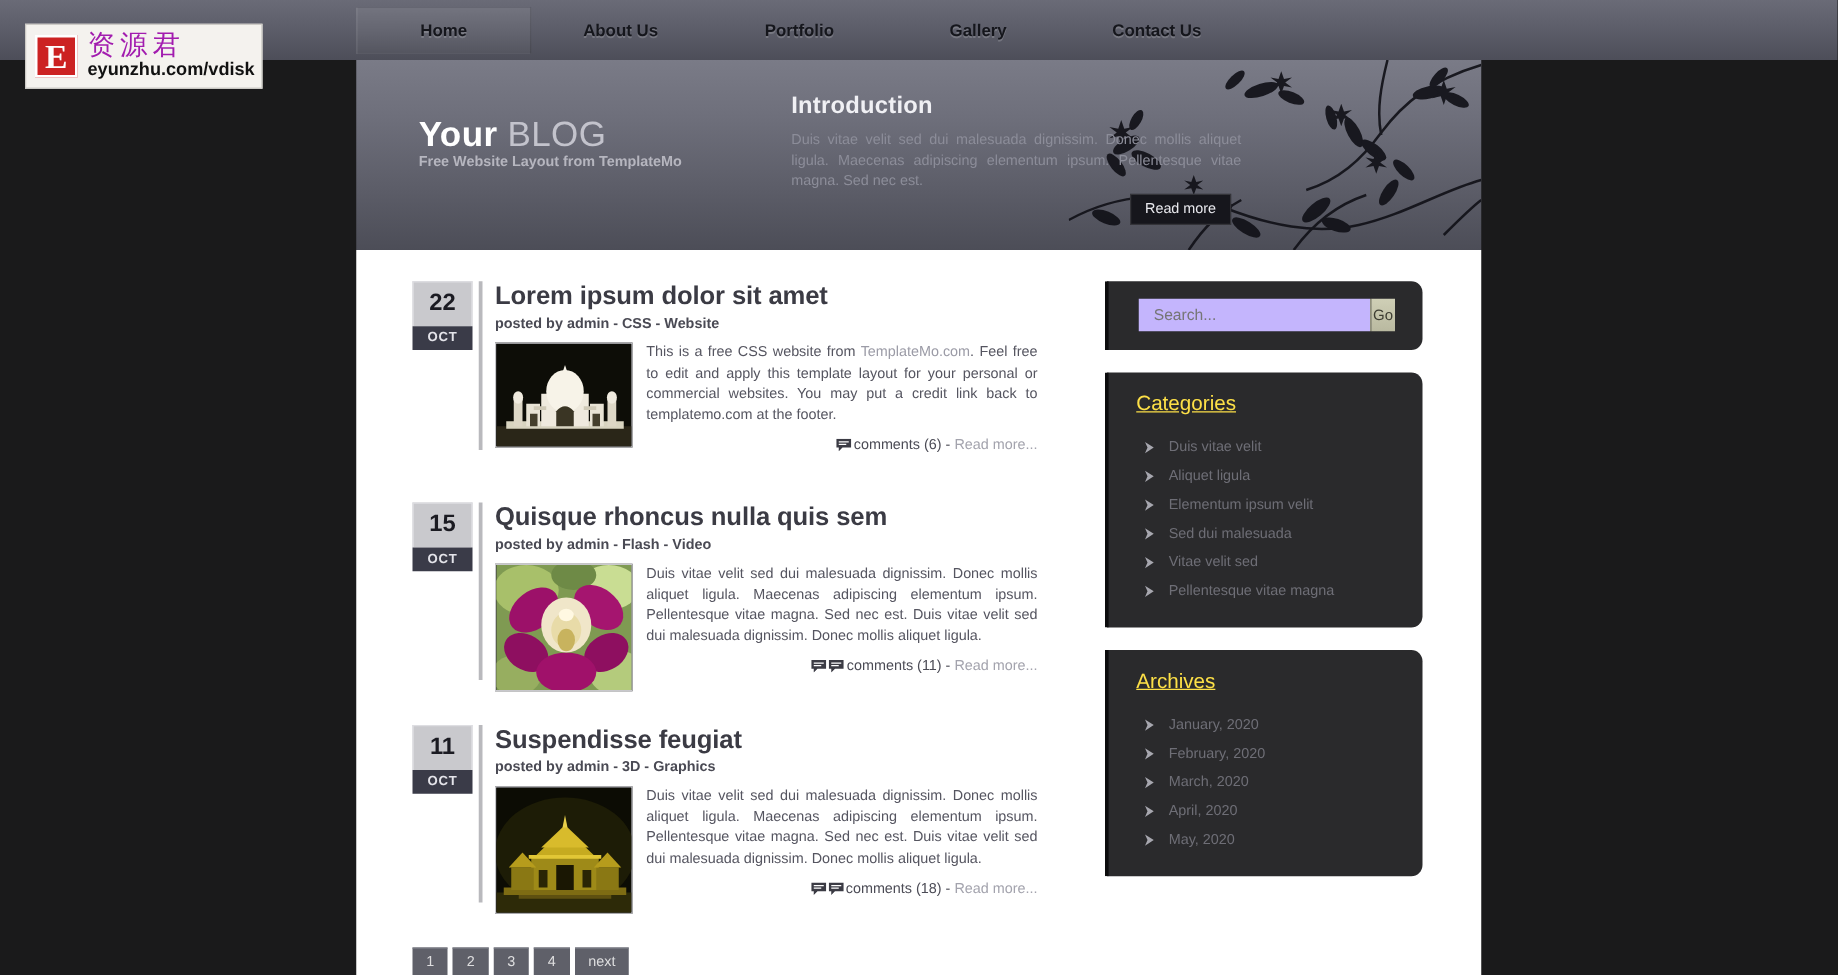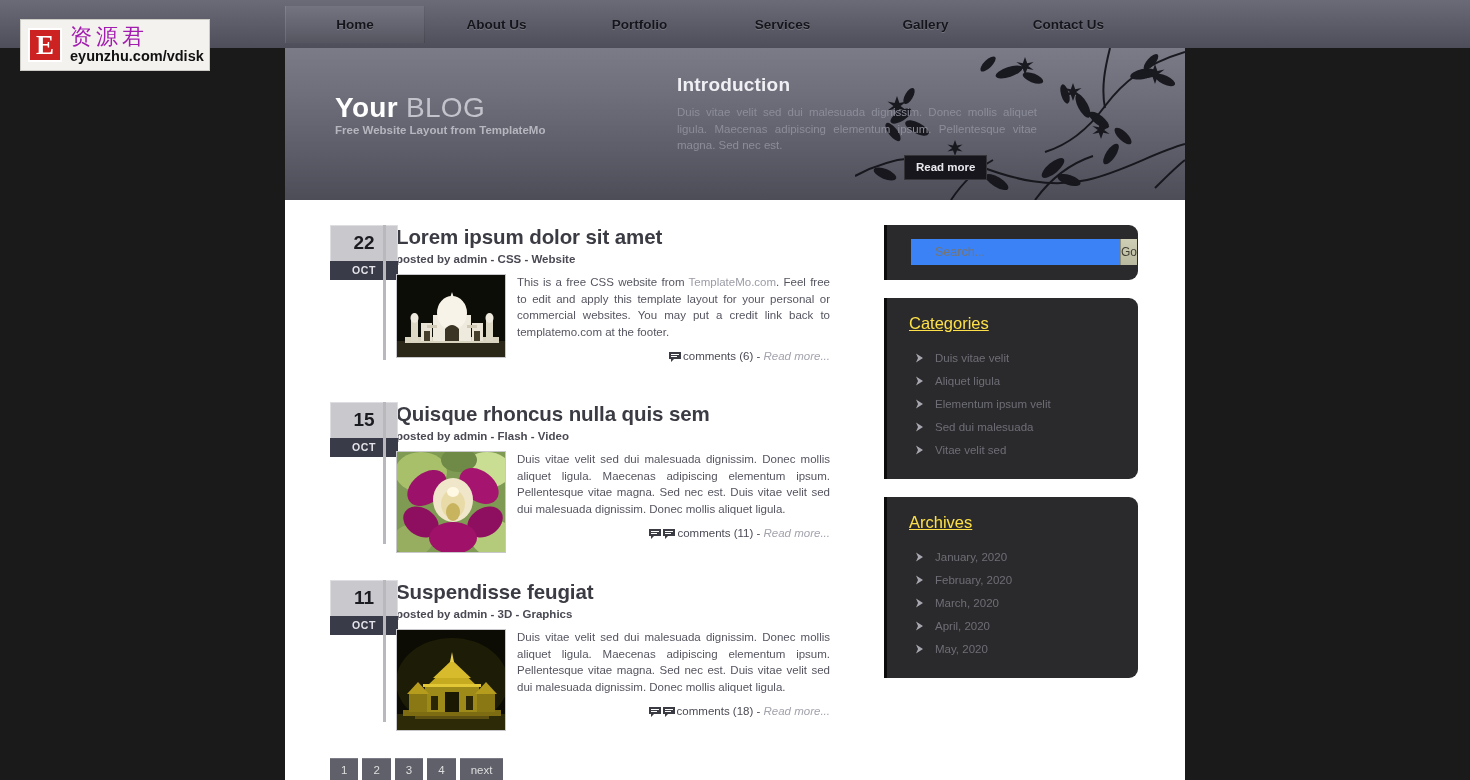--- a/index.html
+++ b/index.html
@@ -68,46 +68,46 @@
   .banner-title {
     position: absolute; left: 50px; top: 44px;
     font-size: 28px; letter-spacing: .3px;
   }
   .bt-a { color: #ffffff; font-weight: bold; }
   .bt-b { color: #c3c3cc; font-weight: normal; }
   .banner-sub {
     position: absolute; left: 50px; top: 76px;
     font-size: 11.5px; font-weight: bold; color: #b6b6bf;
   }
-  .intro-box { position: absolute; left: 348px; top: 26px; width: 360px; margin-left: 44px; }
+  .intro-box { position: absolute; left: 348px; top: 26px; width: 360px; }
   .intro-h {
     font-size: 19px; font-weight: bold; color: #f0f0f4; letter-spacing: .2px;
     margin-bottom: 8px;
   }
   .intro-p {
     font-size: 11.5px; line-height: 16.5px; color: #8c8d99; text-align: justify;
   }
   .readmore-btn {
     position: absolute; left: 619px; top: 107px;
     background: #16161c; color: #e9e9ee;
     font-size: 11.5px; padding: 5px 11px 6px 11px;
     border: 1px solid rgba(255,255,255,0.13);
-    cursor: pointer; z-index: 5; font-weight: bold;
+    cursor: pointer; z-index: 5;
   }
 
   
   .page {
     position: absolute; left: 285px; top: 200px; width: 900px; height: 580px;
     background: #ffffff;
   }
 
   
   .blog-col { position: absolute; left: 45px; top: 25px; width: 500px; }
   .post { position: relative; min-height: 150px; margin-bottom: 27px; }
-  .datebox { position: absolute; left: 0; top: 0; width: 68px; }
+  .datebox { position: absolute; left: 0; top: 0; width: 48px; }
   .date-day {
     background: #c9c9cd; color: #1b1b22; font-size: 19px; font-weight: bold;
     text-align: center; padding: 6px 0 7px 0;
     border: 1px solid #dedee2; border-bottom: none;
   }
   .date-mon {
     background: #3a3b48; color: #e3e3e9; font-size: 10.5px; font-weight: bold;
     text-align: center; padding: 3px 0 4px 0; letter-spacing: .6px;
   }
   .date-rule {
@@ -137,42 +137,42 @@
   .thumb svg { display: block; }
   .post-text {
     margin-left: 11px; font-size: 11.5px; line-height: 16.6px;
     color: #555560; text-align: justify; flex: 1;
   }
   .post-text .lnk { color: #9b9ba6; }
   .post-foot {
     margin-top: 8px; text-align: right; font-size: 11.5px; color: #4b4b55;
   }
   .cicon { display: inline-block; vertical-align: -2px; margin-right: 2px; }
-  .post-foot .rm { color: #a3a3ad; cursor: pointer; font-style: italic; }
+  .post-foot .rm { color: #a3a3ad; cursor: pointer; }
 
   .pager { margin-left: 0; margin-top: 4px; display: flex; gap: 4px; }
   .pager-btn {
     background: #5f6069; color: #dededf; font-size: 11.5px;
     padding: 5px 11px 6px 11px; cursor: pointer;
     border-top: 1px solid #7b7c85;
   }
 
   
   .side { position: absolute; left: 599px; top: 25px; width: 254px; }
   .sbox {
     background: #2a2a2c; border-left: 3px solid #0c0c0d;
     border-radius: 0 9px 9px 0; margin-bottom: 18px; padding: 16px 22px 18px 22px;
     position: relative;
   }
   .sbox.search-box { padding: 14px 22px 15px 24px; }
   .search-row { display: flex; height: 26px; }
   .search-input {
-    flex: 1; background: #3b82f6; border: none; outline: none;
+    flex: 1; background: #c4b5fd; border: none; outline: none;
     font-family: "Liberation Sans", sans-serif; font-size: 12.5px;
-    color: #333; padding: 0 24px;
+    color: #333; padding: 0 12px;
   }
   .search-go {
     width: 42px; background: linear-gradient(to bottom, #cfcfb6 0%, #b9b9a0 100%);
     color: #3e3e33; font-size: 12px; display: flex; align-items: center;
     justify-content: center; cursor: pointer;
     border-left: 1px solid #8f8f7c;
   }
   .sh {
     font-size: 16.5px; color: #fde047; text-decoration: underline;
     margin-bottom: 13px; cursor: pointer; font-weight: normal;
@@ -194,23 +194,20 @@
   <div class="nav-wrap">
     <ul class="nav-list">
       <li class="nav-item active">
           <span>Home</span>
         </li>
       <li class="nav-item">
           <span>About Us</span>
         </li>
       <li class="nav-item">
           <span>Portfolio</span>
-        </li>
-      <li class="nav-item">
-          <span>Services</span>
         </li>
       <li class="nav-item">
           <span>Gallery</span>
         </li>
       <li class="nav-item">
           <span>Contact Us</span>
         </li>
     </ul>
   </div>
 </div>
@@ -478,20 +475,23 @@
               </svg></span><span>Aliquet ligula</span></li>
         <li><span class="arrow"><svg width="11" height="11" viewBox="0 0 11 11">
                 <path d="M1 1 L8 5.5 L1 10 L3 5.5 Z" fill="#a7a7af"></path>
               </svg></span><span>Elementum ipsum velit</span></li>
         <li><span class="arrow"><svg width="11" height="11" viewBox="0 0 11 11">
                 <path d="M1 1 L8 5.5 L1 10 L3 5.5 Z" fill="#a7a7af"></path>
               </svg></span><span>Sed dui malesuada</span></li>
         <li><span class="arrow"><svg width="11" height="11" viewBox="0 0 11 11">
                 <path d="M1 1 L8 5.5 L1 10 L3 5.5 Z" fill="#a7a7af"></path>
               </svg></span><span>Vitae velit sed</span></li>
+        <li><span class="arrow"><svg width="11" height="11" viewBox="0 0 11 11">
+                <path d="M1 1 L8 5.5 L1 10 L3 5.5 Z" fill="#a7a7af"></path>
+              </svg></span><span>Pellentesque vitae magna</span></li>
       </ul>
     </div>
 
     <div class="sbox">
       <div class="sh">Archives</div>
       <ul class="slist">
         <li><span class="arrow"><svg width="11" height="11" viewBox="0 0 11 11">
                 <path d="M1 1 L8 5.5 L1 10 L3 5.5 Z" fill="#a7a7af"></path>
               </svg></span><span>January, 2020</span></li>
         <li><span class="arrow"><svg width="11" height="11" viewBox="0 0 11 11">

